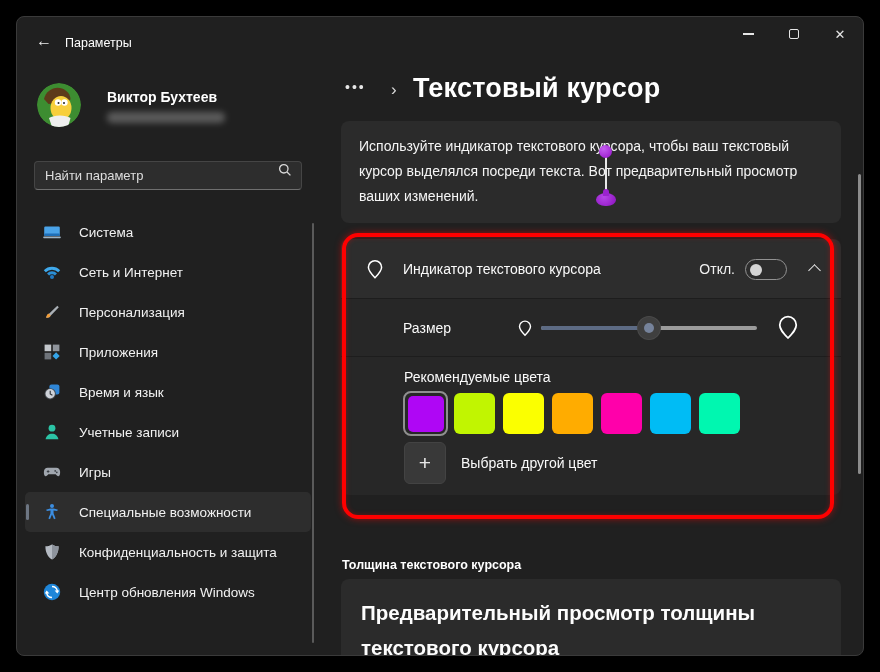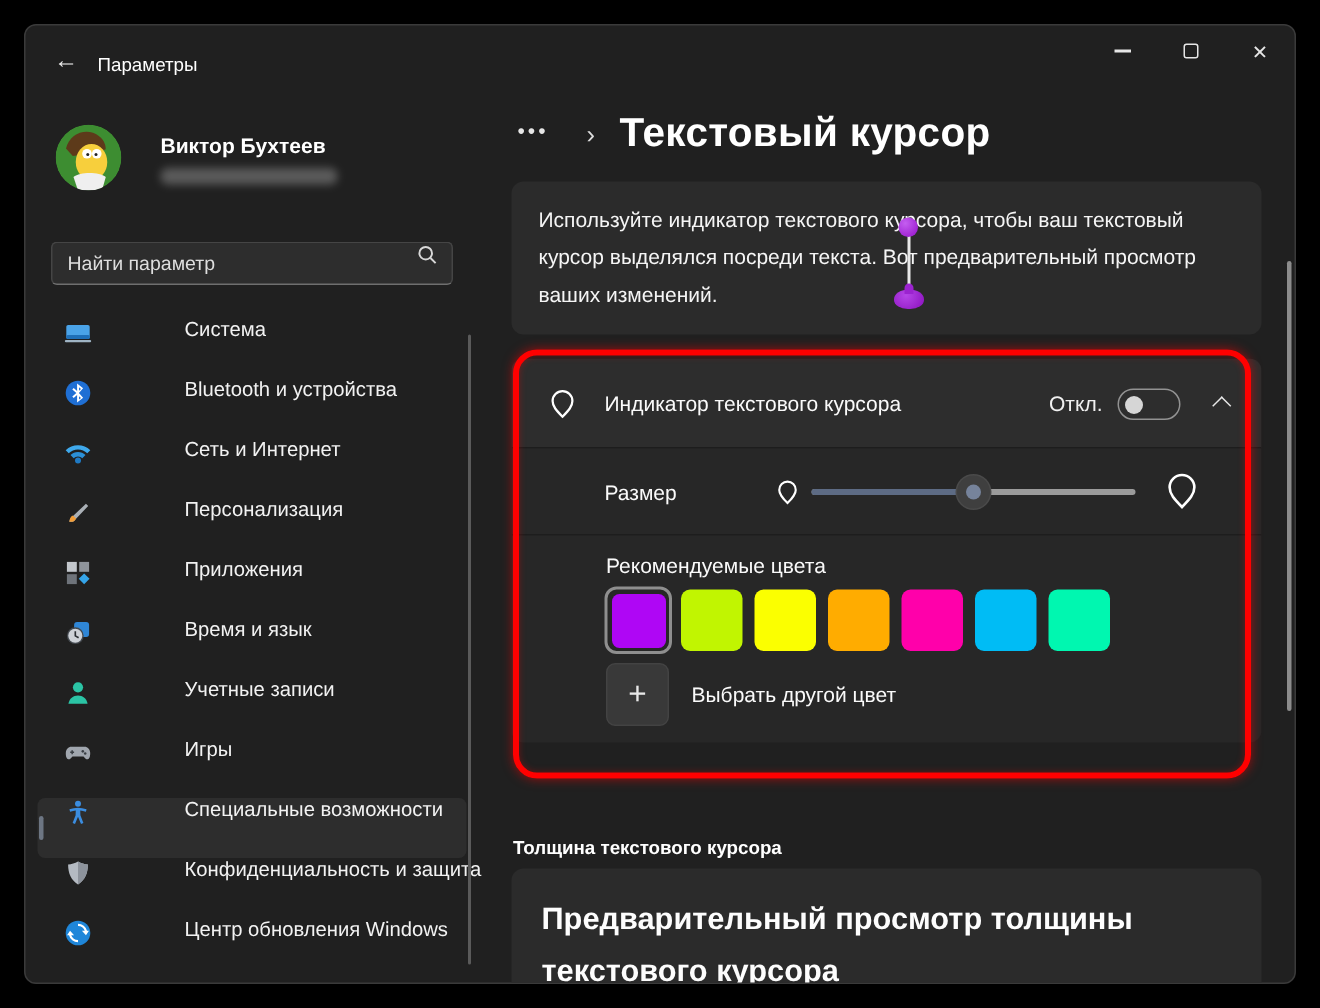--- a/index.html
+++ b/index.html
@@ -27,21 +27,21 @@
   .user-name { position:absolute; left:90px; top:72px; font-size:14px; font-weight:700; color:#fff; }
   .user-email-blur { position:absolute; left:90px; top:95px; width:118px; height:11px; border-radius:5px; background:#6f6f6f; filter:blur(3px); opacity:.75; }
 
   .search-box { position:absolute; left:17px; top:144px; width:268px; height:29px;
     background:#2d2d2d; border:1px solid #454545; border-bottom-color:#6f6f6f; border-radius:4px; display:flex; }
   .search-box input { flex:1; background:transparent; border:none; outline:none; color:#e8e8e8; font-size:13px; padding:0 10px; font-family:"Liberation Sans", sans-serif; }
   .search-box input::placeholder { color:#dedede; }
   .search-glyph { width:24px; height:16px; flex:0 0 auto; }
 
   .nav { position:absolute; left:8px; top:195px; width:286px; }
-  .nav-item { position:relative; height:40px; display:flex; align-items:flex-start; border-radius:5px; cursor:pointer;gap:44px; }
+  .nav-item { position:relative; height:40px; display:flex; align-items:center; border-radius:5px; cursor:pointer; }
   .nav-item.selected { background:#2d2d2d; }
   .nav-item .accent { display:none; }
   .nav-item.selected .accent { display:block; position:absolute; left:1px; top:12px; width:3px; height:16px; border-radius:2px; background:#6d7683; }
   .nav-icon { width:20px; height:20px; margin-left:17px; flex:0 0 auto; }
   .nav-icon svg { width:20px; height:20px; display:block; }
   .nav-label { margin-left:17px; font-size:13.5px; color:#f2f2f2; white-space:nowrap; }
   .sidebar-scrollbar { position:absolute; left:295px; top:206px; width:2px; height:420px; background:#5a5a5a; border-radius:1px; }
 
   
   .breadcrumb-ellipsis { position:absolute; left:328px; top:62px; font-size:14px; letter-spacing:2px; color:#e6e6e6; cursor:pointer; }
@@ -147,29 +147,20 @@
     <div class="nav" id="nav">
         <div class="nav-item">
           <span class="nav-icon">
             <svg viewBox="0 0 20 20">
               <rect x="2.2" y="4.6" width="15.6" height="9.4" rx="1.2" fill="#4aa3e8"></rect>
               <rect x="2.2" y="11.4" width="15.6" height="2.6" rx="1" fill="#1e6fb8"></rect>
               <rect x="1.2" y="14.6" width="17.6" height="1.6" rx=".8" fill="#9fb4c4"></rect>
             </svg>
           </span>
           <span class="nav-label">Система</span>
-        </div>
-        <div class="nav-item">
-          <span class="nav-icon">
-            <svg viewBox="0 0 20 20">
-              <circle cx="10" cy="10" r="8.2" fill="#1f6fd4"></circle>
-              <path d="M9.4 3.6l4 3.2L10.6 10l2.8 3.2-4 3.2v-5l-2.3 1.9-.9-1L8.9 10 6.2 7.7l.9-1 2.3 1.9zm1.3 2.6v2.3l1.3-1.2zm0 5.9v2.3l1.3-1.1z" fill="#fff"></path>
-            </svg>
-          </span>
-          <span class="nav-label">Bluetooth и устройства</span>
         </div>
         <div class="nav-item">
           <span class="nav-icon">
             <svg viewBox="0 0 20 20">
               <path d="M1.8 8.2a11.6 11.6 0 0116.4 0l-2 2a8.8 8.8 0 00-12.4 0z" fill="#3fa9ec"></path>
               <path d="M5 11.4a7 7 0 0110 0l-2.1 2.1a4 4 0 00-5.8 0z" fill="#2b8fd6"></path>
               <circle cx="10" cy="15" r="2" fill="#1f7ac4"></circle>
             </svg>
           </span>
           <span class="nav-label">Сеть и Интернет</span>

